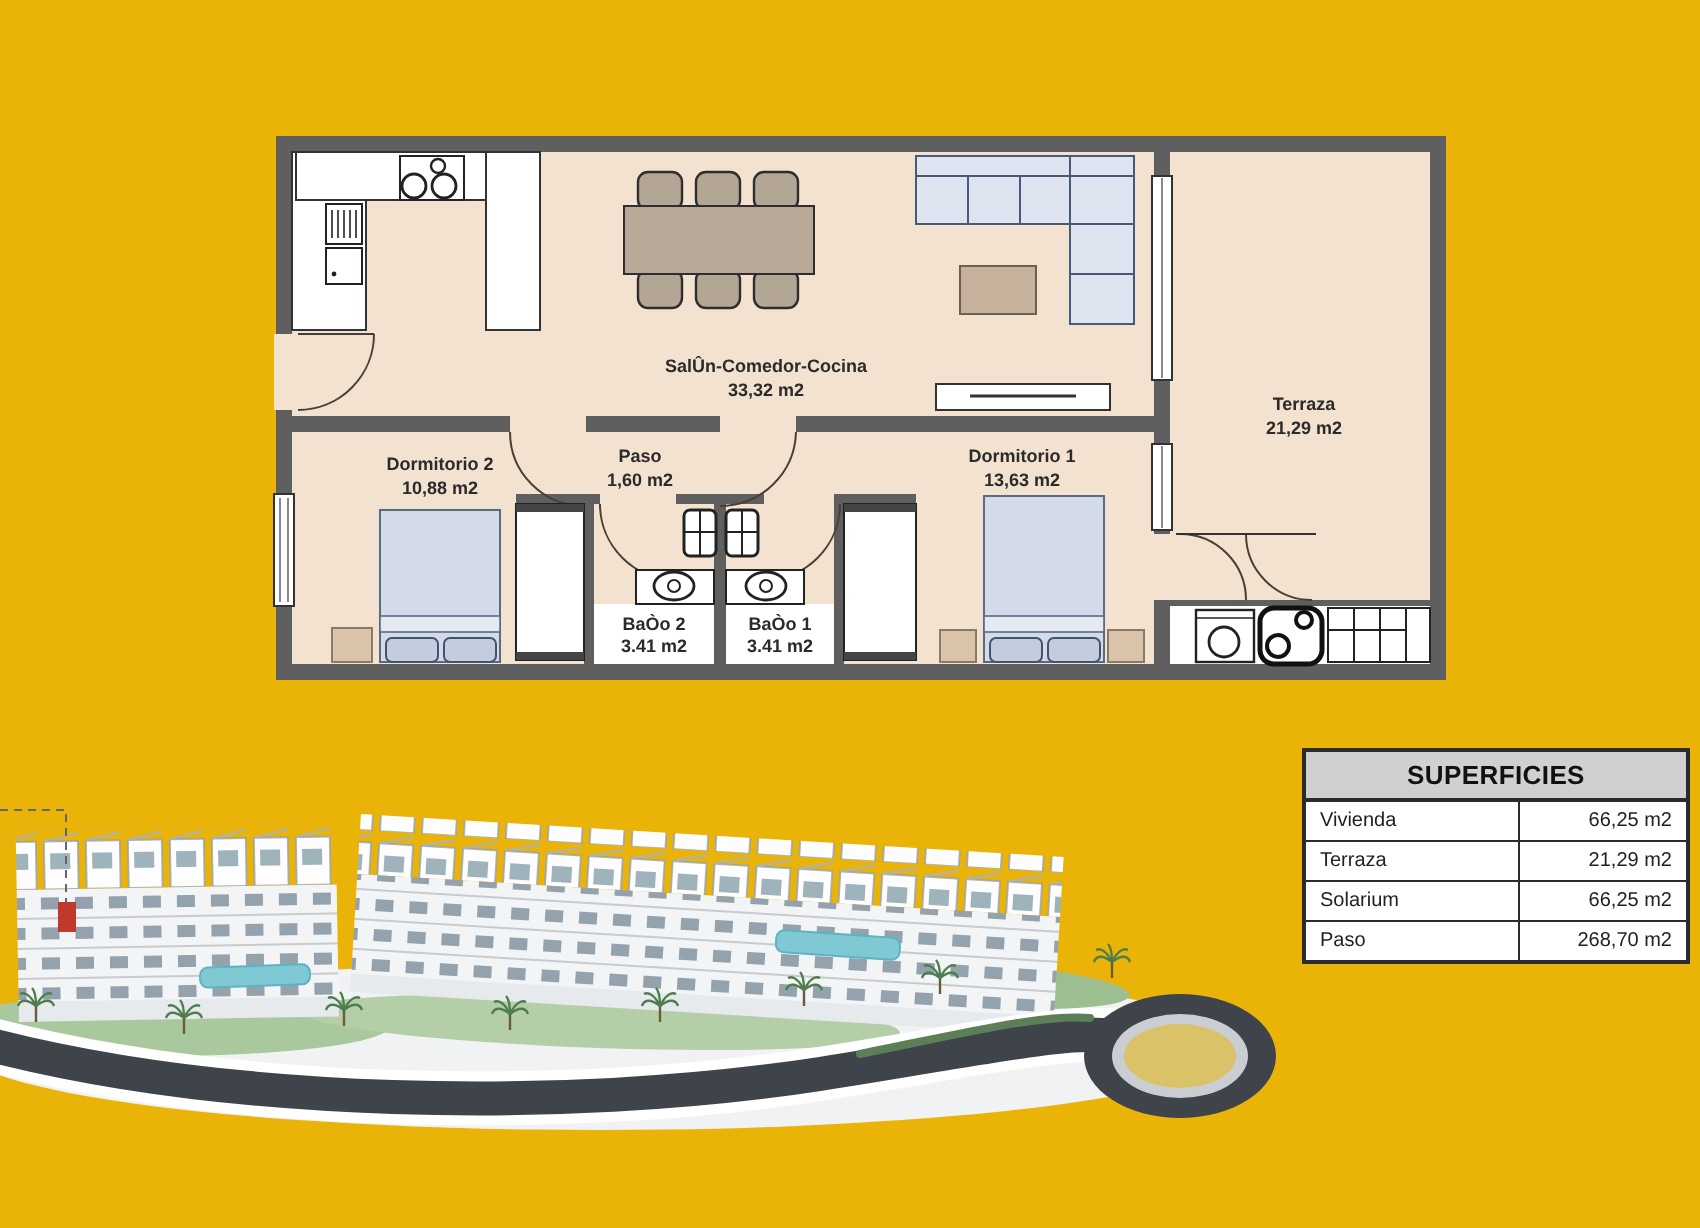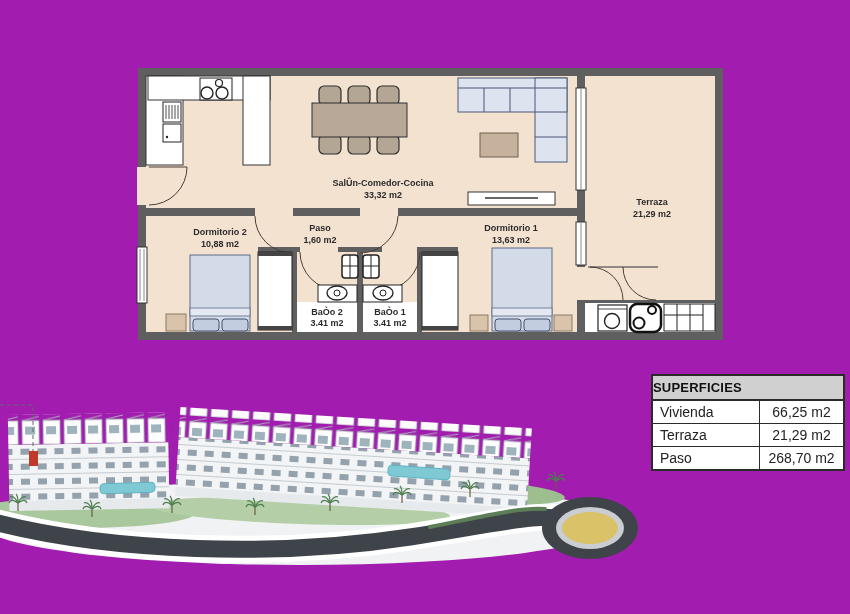--- a/index.html
+++ b/index.html
@@ -1,25 +1,25 @@
 <!DOCTYPE html>
 <html><head>
 <meta charset="utf-8">
 <style>
   html,body{margin:0;padding:0;background:#fff;}
-  .sheet{position:relative;width:850px;height:614px;background:#a21caf;overflow:hidden;
+  .sheet{position:relative;width:850px;height:614px;background:#eab308;overflow:hidden;
          font-family:"Liberation Sans", sans-serif;}
   .plan-svg{position:absolute;left:133px;top:58px;}
   .render-svg{position:absolute;left:0px;top:385px;}
   .sup-table{position:absolute;left:651px;top:374px;width:194px;border:2px solid #2b2b2b;
              border-collapse:collapse;background:#fff;}
-  .sup-table .hd{background:#d0d0d0;font-weight:bold;font-size:13px;
+  .sup-table .hd{background:#d0d0d0;text-align:center;font-weight:bold;font-size:13px;
                  color:#111;padding:4px 0;border-bottom:2px solid #2b2b2b;letter-spacing:.2px;}
-  .sup-table td{border:1px solid #2b2b2b;font-size:14px;color:#222;padding:3px 7px;height:13px;}
-  .sup-table td.val{text-align:center;width:44%;}
+  .sup-table td{border:1px solid #2b2b2b;font-size:10px;color:#222;padding:3px 7px;height:13px;}
+  .sup-table td.val{text-align:right;width:44%;}
   svg text{font-family:"Liberation Sans", sans-serif;}
   .rm{font-size:9px;font-weight:bold;fill:#2b2b2b;text-anchor:middle;}
 </style>
 </head>
 <body>
 
 <div class="sheet">
 
   <svg class="plan-svg" width="596" height="290" viewBox="0 0 596 290">
 
@@ -231,20 +231,24 @@
         <tr>
           <td class="hd" colspan="2">SUPERFICIES</td>
         </tr>
     <tr>
       <td>Vivienda</td>
       <td class="val">66,25 m2</td>
     </tr>
     <tr>
       <td>Terraza</td>
       <td class="val">21,29 m2</td>
+    </tr>
+    <tr>
+      <td>Solarium</td>
+      <td class="val">66,25 m2</td>
     </tr>
     <tr>
       <td>Paso</td>
       <td class="val">268,70 m2</td>
     </tr>
   </tbody>
     </table>
 
   <svg class="render-svg" width="650" height="185" viewBox="0 0 650 185">
     <defs>

